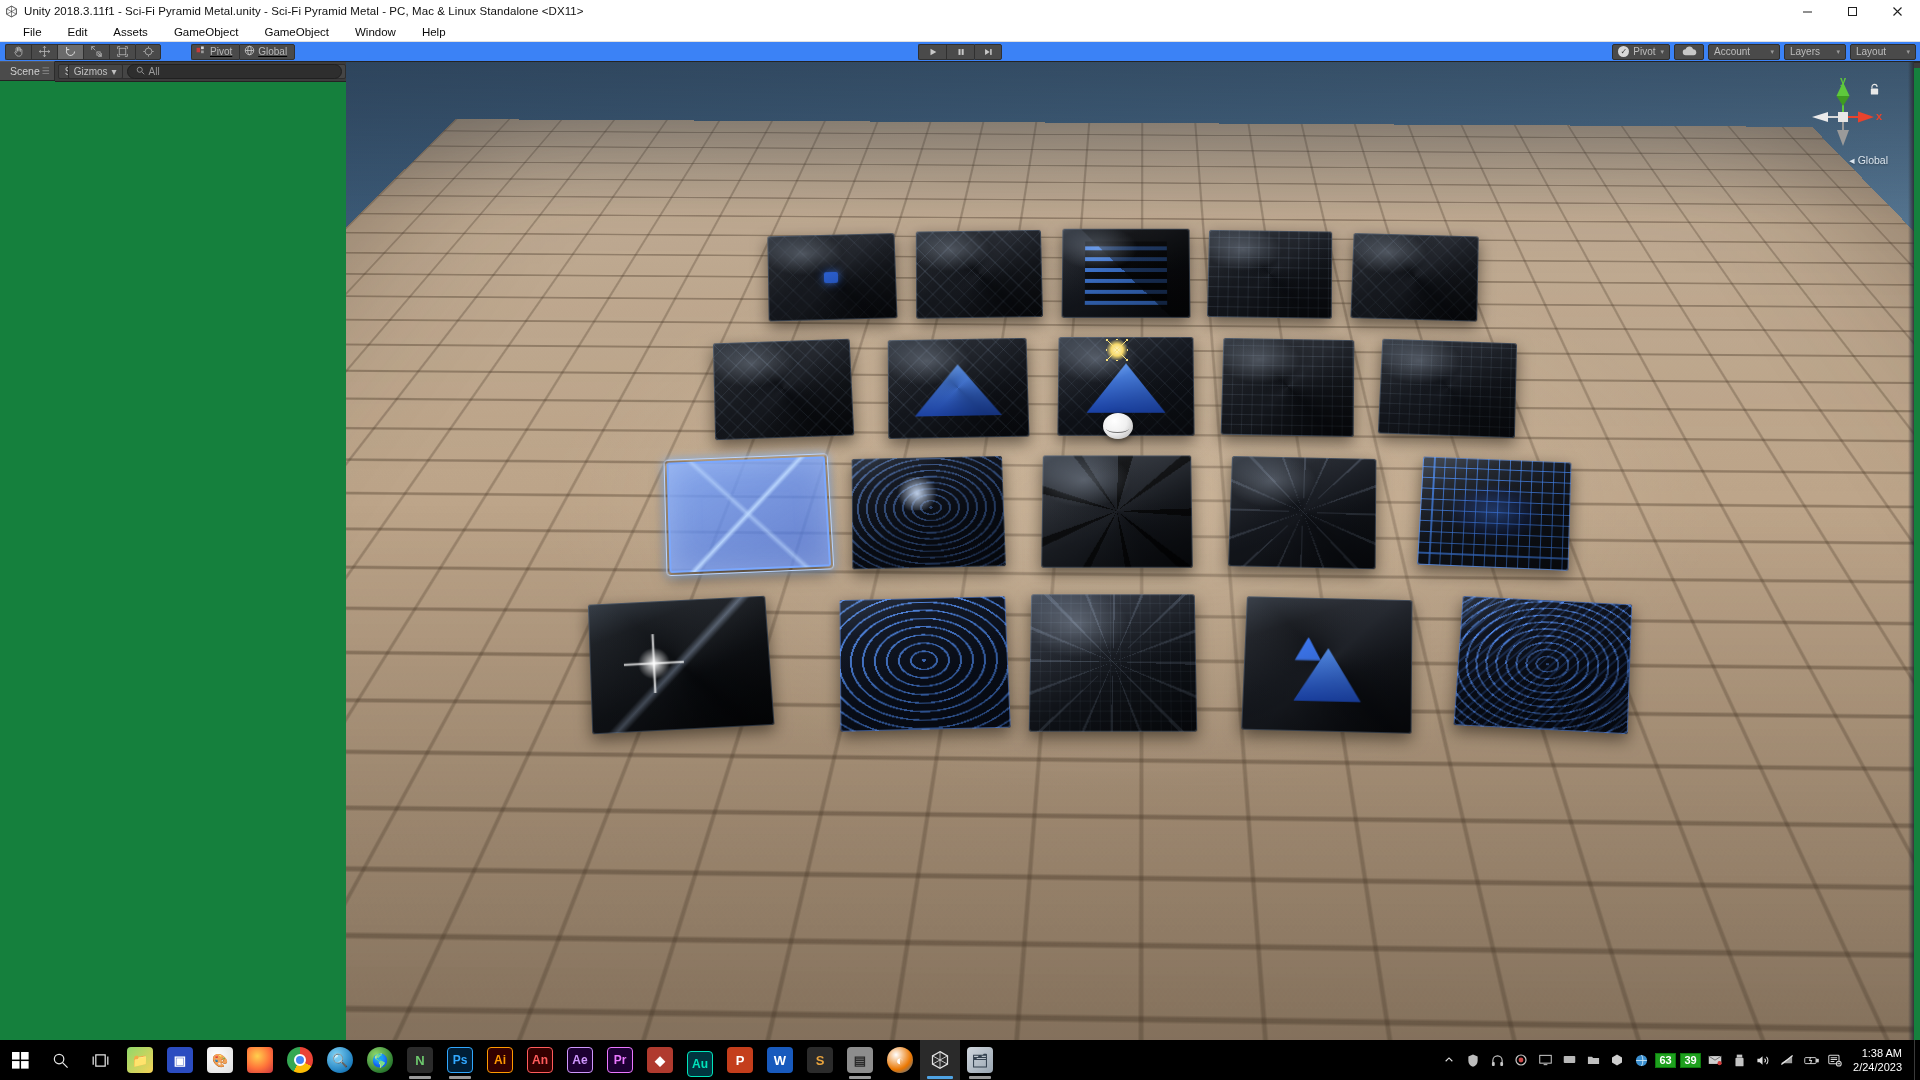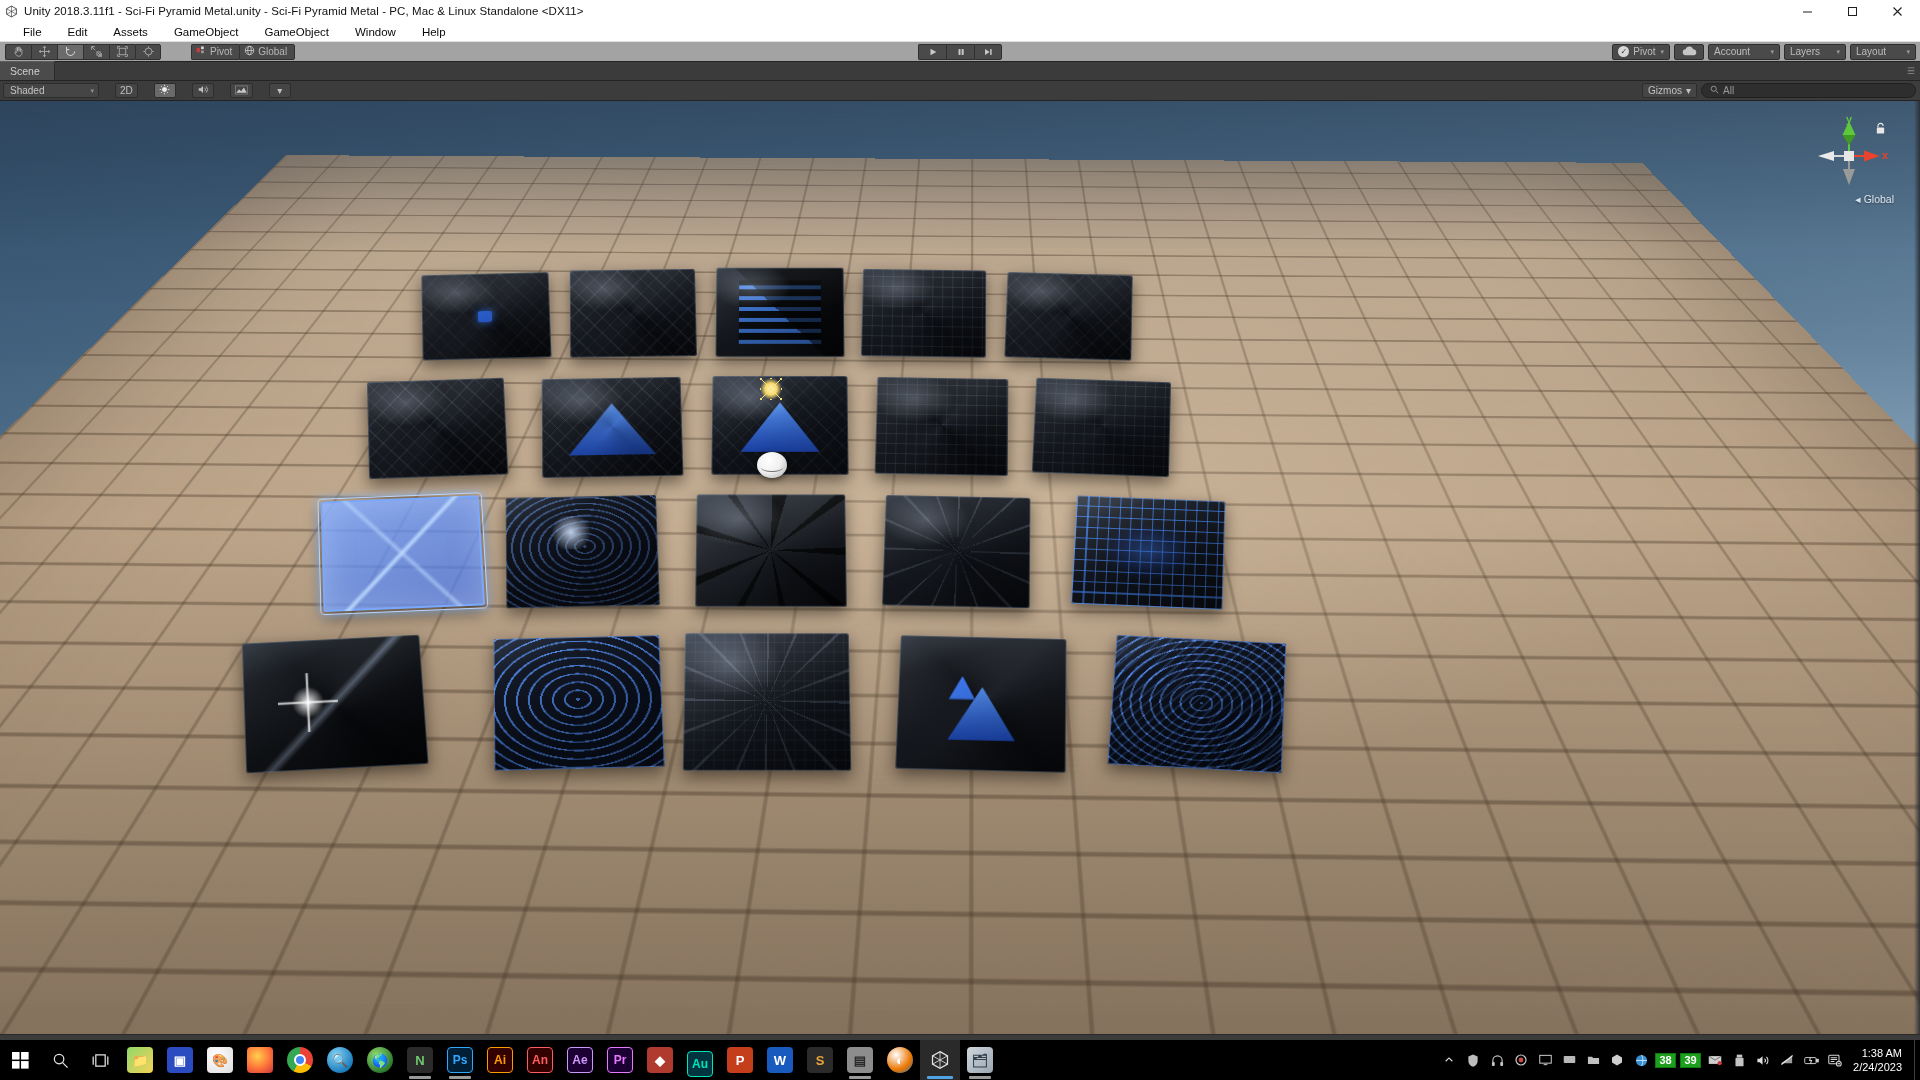--- a/index.html
+++ b/index.html
@@ -28,23 +28,23 @@
 
   
   .menubar {
     height: 20px; background: #ffffff; display: flex; align-items: center;
     flex: 0 0 20px; padding-left: 4px; border-bottom: 1px solid #e0e0e0;
   }
   .menu-item { font-size: 11.5px; color: #0a0a0a; padding: 2px 7px; cursor: default; margin-left: 12px; }
 
   
   .toolbar {
-    height: 20px; flex: 0 0 20px; background: #a3a3a3;
+    height: 20px; flex: 0 0 20px; background: #3b82f6;
     border-bottom: 1px solid #232323;
-    display: flex; align-items: center; position: relative;
+    display: flex; align-items: center; position: relative; text-decoration: underline;
   }
   .tool-group { display: flex; align-items: center; margin-left: 5px; }
   .tool-btn {
     width: 26px; height: 16px; background: #4a4a4a; border: 1px solid #303030;
     border-right: none; display: flex; align-items: center; justify-content: center;
     color: #b4b4b4;
   }
   .tool-btn:first-child { border-radius: 2px 0 0 2px; }
   .tool-btn:last-child { border-right: 1px solid #303030; border-radius: 0 2px 2px 0; }
   .tool-btn.active { background: #6b6b6b; color: #e8e8e8; }
@@ -83,21 +83,21 @@
     display: flex; align-items: center; justify-content: center;
     font-size: 8px; color: #3a3a3a; line-height: 1;
   }
   .cloud-btn { width: 30px; justify-content: center; }
   .acct-pill { width: 72px; }
   .layers-pill { width: 62px; }
   .layout-pill { width: 66px; }
   .tb-pill .lbl { flex: 1; }
 
   
-  .scene-panel { flex: 1 1 auto; display: flex; flex-direction: column; background: #15803d; position: relative; }
+  .scene-panel { flex: 1 1 auto; display: flex; background: #15803d; position: relative; }
   .scene-tabbar {
     height: 19px; flex: 0 0 19px; background: #3b3b3b; display: flex; align-items: flex-end;
     position: relative; border-bottom: 1px solid #232323;
   }
   .scene-tab {
     height: 19px; background: #4b4b4b; border-top: 1px solid #5a5a5a;
     border-right: 1px solid #2b2b2b;
     display: flex; align-items: center; padding: 0 14px 0 10px;
     font-size: 10.5px; color: #cfcfcf;
   }
@@ -968,21 +968,21 @@
             <path d="M6 0.5l5 3v5l-5 3-5-3v-5z"></path>
           </svg>
       </div>
       <div class="tray-icon">
         <svg width="13" height="13" viewBox="0 0 14 14">
             <circle cx="7" cy="7" r="6" fill="#3a8fd0"></circle>
             <path d="M7 1c2 2.2 2 9.8 0 12M1.2 7h11.6" stroke="#d6ecf9" stroke-width="0.9" fill="none"></path>
           </svg>
       </div>
 
-      <div class="tray-badge">38</div>
+      <div class="tray-badge">63</div>
       <div class="tray-badge">39</div>
 
       <div class="tray-icon">
         <svg width="14" height="12" viewBox="0 0 15 12">
             <path d="M0.8 1.8h13.4v8.4H0.8z" fill="#cfcfcf"></path>
             <path d="M0.8 1.8l6.7 4.4 6.7-4.4" fill="none" stroke="#6a6a6a" stroke-width="1"></path>
             <circle cx="12.4" cy="9.4" r="2.2" fill="#d03a3a"></circle>
           </svg>
       </div>
       <div class="tray-icon">

